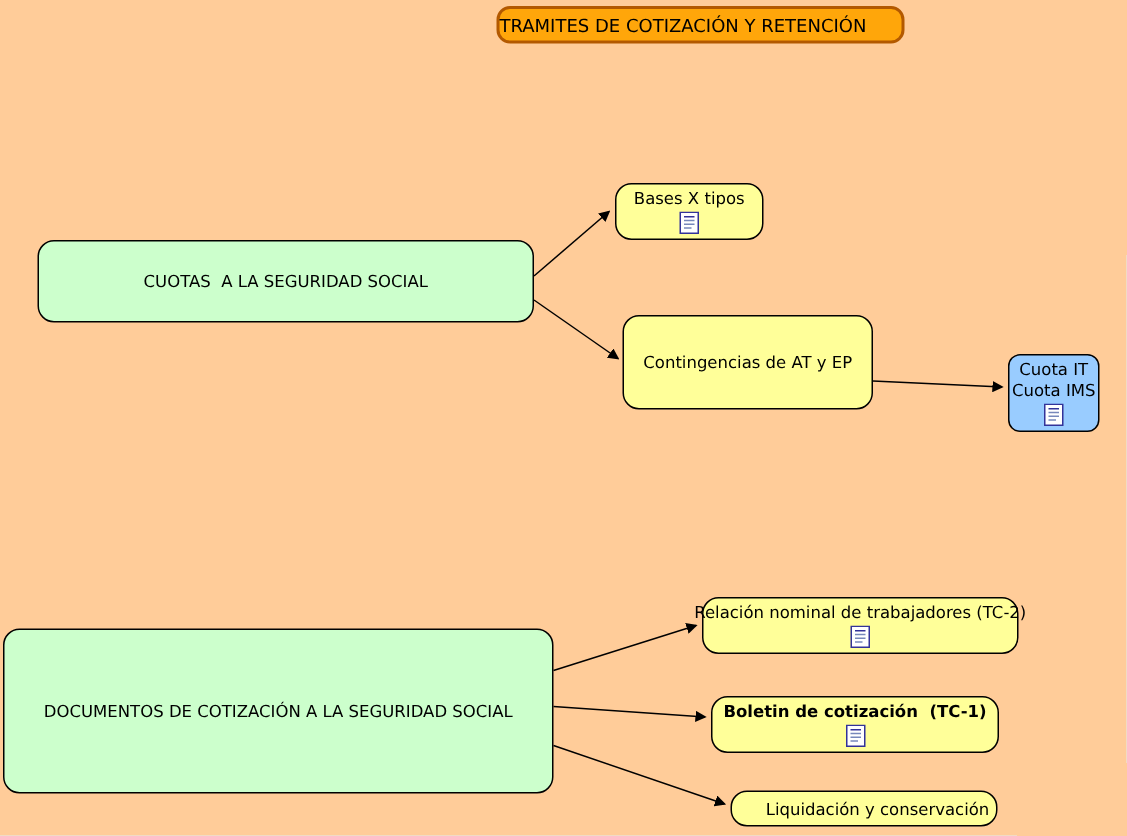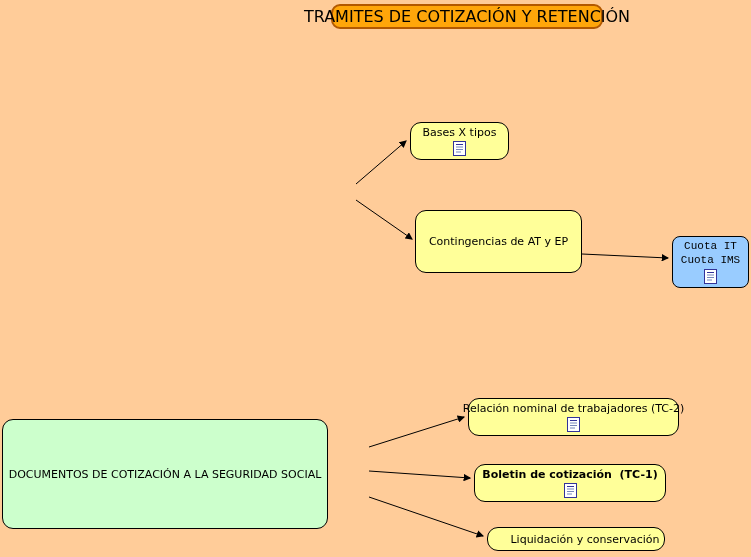--- a/index.html
+++ b/index.html
@@ -15,30 +15,30 @@
     background:#FFFF99; color:#000; font-size:11px; line-height:13px;
     display:flex; flex-direction:column; align-items:center; justify-content:center;
     text-align:center; gap:1px;
   }
   .node .lbl { white-space:pre; }
   .green { background:#CCFFCC; }
   .blue  { background:#99CCFF; border-radius:8px; }
   .title-node {
     position:absolute; left:331px; top:4px; width:272px; height:25px;
     background:#FFA60A; border:2px solid #B35900; border-radius:9px;
-    display:flex; align-items:center; justify-content:center;
-    font-size:16px; color:#000; white-space:nowrap;
+    display:flex; align-items:center; 
+    font-size:12px; color:#000; white-space:nowrap;
   }
   .res-icon { display:block; margin-top:1px; cursor:pointer; }
   
   #n-cuotas        { left:25px;  top:160px; width:331px; height:55px; }
   #n-bases         { left:410px; top:122px; width:99px;  height:38px; }
   #n-contingencias { left:415px; top:210px; width:167px; height:63px; }
-  #n-cuota-it-ims  { left:672px; top:236px; width:77px;  height:52px;font-family:Liberation Mono, monospace; }
-  #n-documentos    { left:2px;   top:419px; width:326px; height:110px; }
+  #n-cuota-it-ims  { left:672px; top:236px; width:61px;  height:52px; }
+  #n-documentos    { left:2px;   top:419px; width:367px; height:110px; }
   #n-relacion      { left:468px; top:398px; width:211px; height:38px; }
   #n-boletin       { left:474px; top:464px; width:192px; height:38px;font-weight:bold; }
   #n-liquidacion   { left:487px; top:527px; width:178px; height:24px;padding-left:18px; }
 </style>
 </head>
 <body>
 
 <div id="canvas">
 
   <svg id="edges" viewBox="0 0 751 557">
@@ -52,20 +52,23 @@
     <line x1="582" y1="254" x2="668" y2="258" stroke="#000" stroke-width="1" marker-end="url(#arrow)"></line>
     <line x1="369" y1="447" x2="464" y2="417" stroke="#000" stroke-width="1" marker-end="url(#arrow)"></line>
     <line x1="369" y1="471" x2="470" y2="478" stroke="#000" stroke-width="1" marker-end="url(#arrow)"></line>
     <line x1="369" y1="497" x2="483" y2="536" stroke="#000" stroke-width="1" marker-end="url(#arrow)"></line>
   </svg>
 
   <div class="title-node">
     <span>TRAMITES DE COTIZACIÓN Y RETENCIÓN</span>
   </div>
 
+  <div id="n-cuotas" class="node green">
+    <span class="lbl">CUOTAS  A LA SEGURIDAD SOCIAL</span>
+  </div>
 
   <div id="n-bases" class="node">
     <span class="lbl">Bases X tipos</span>
     <svg class="res-icon" width="15" height="15" viewBox="0 0 15 15">
       <rect x="1.5" y="0.5" width="12" height="14" fill="#ffffff" stroke="#333399"></rect>
       <line x1="4" y1="3.5" x2="11" y2="3.5" stroke="#333399" stroke-width="1"></line>
       <line x1="4" y1="6" x2="11" y2="6" stroke="#7788bb" stroke-width="1"></line>
       <line x1="4" y1="8.5" x2="11" y2="8.5" stroke="#7788bb" stroke-width="1"></line>
       <line x1="4" y1="11" x2="9" y2="11" stroke="#7788bb" stroke-width="1"></line>
     </svg>

